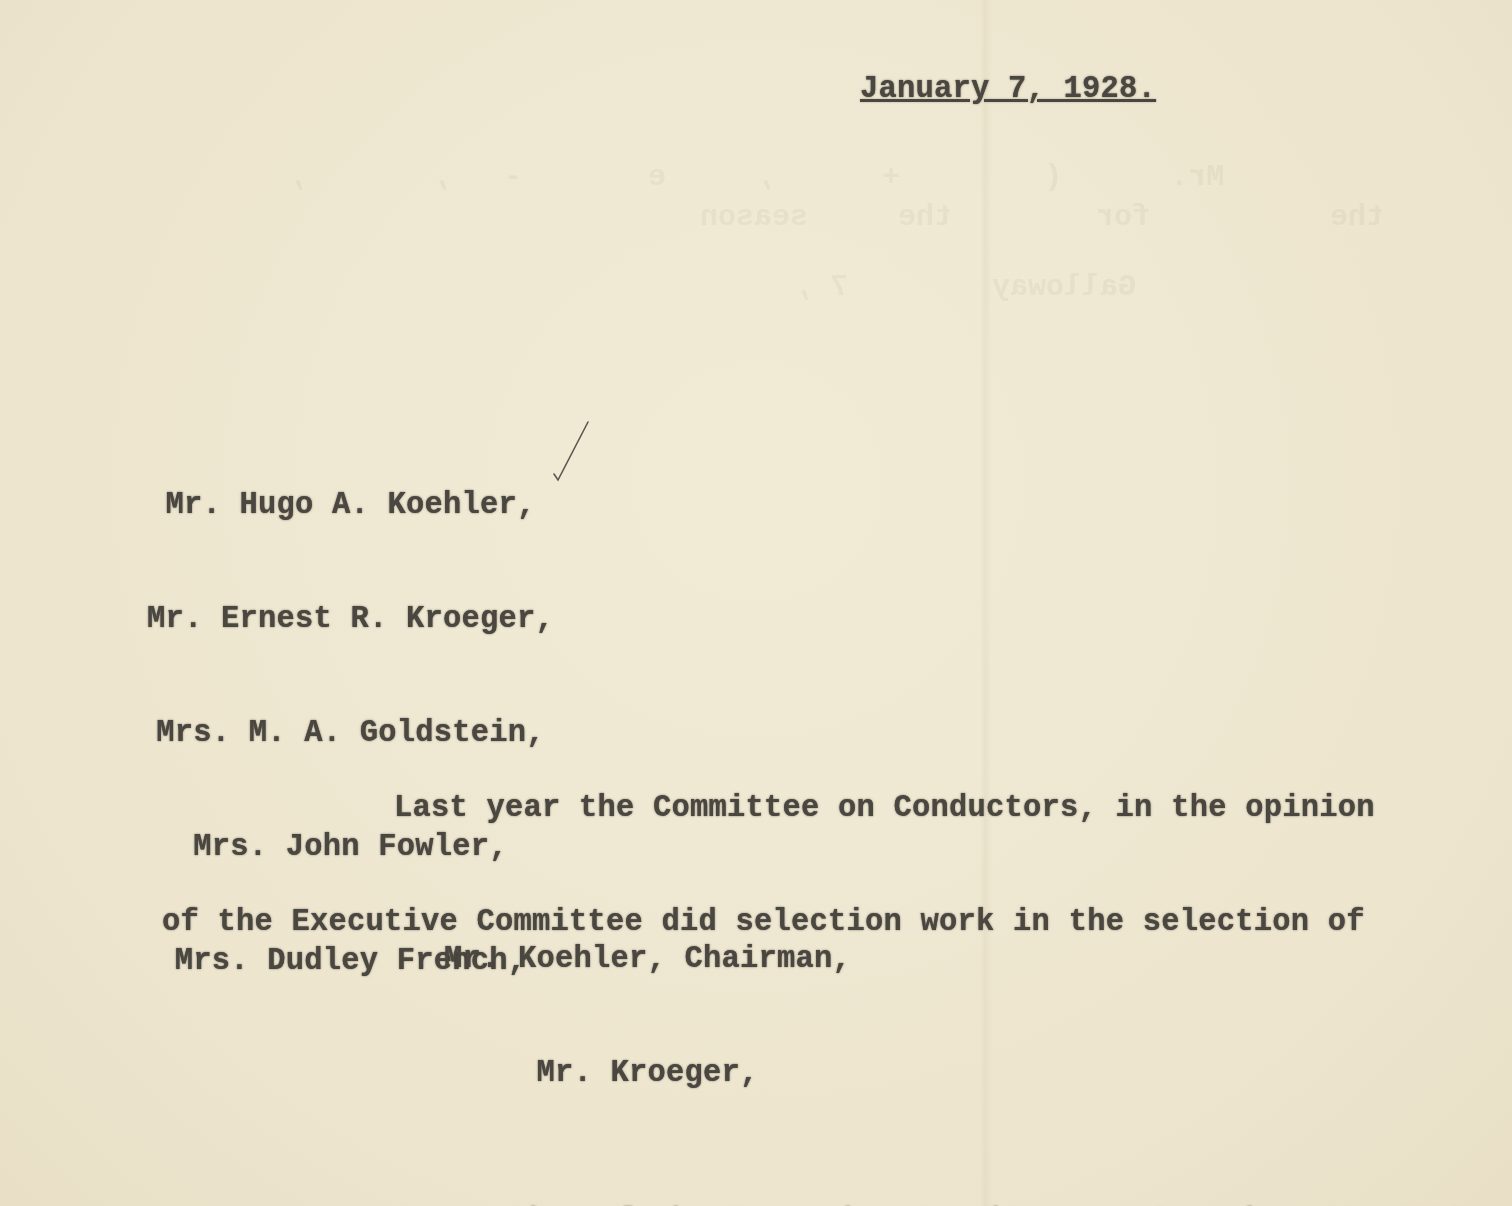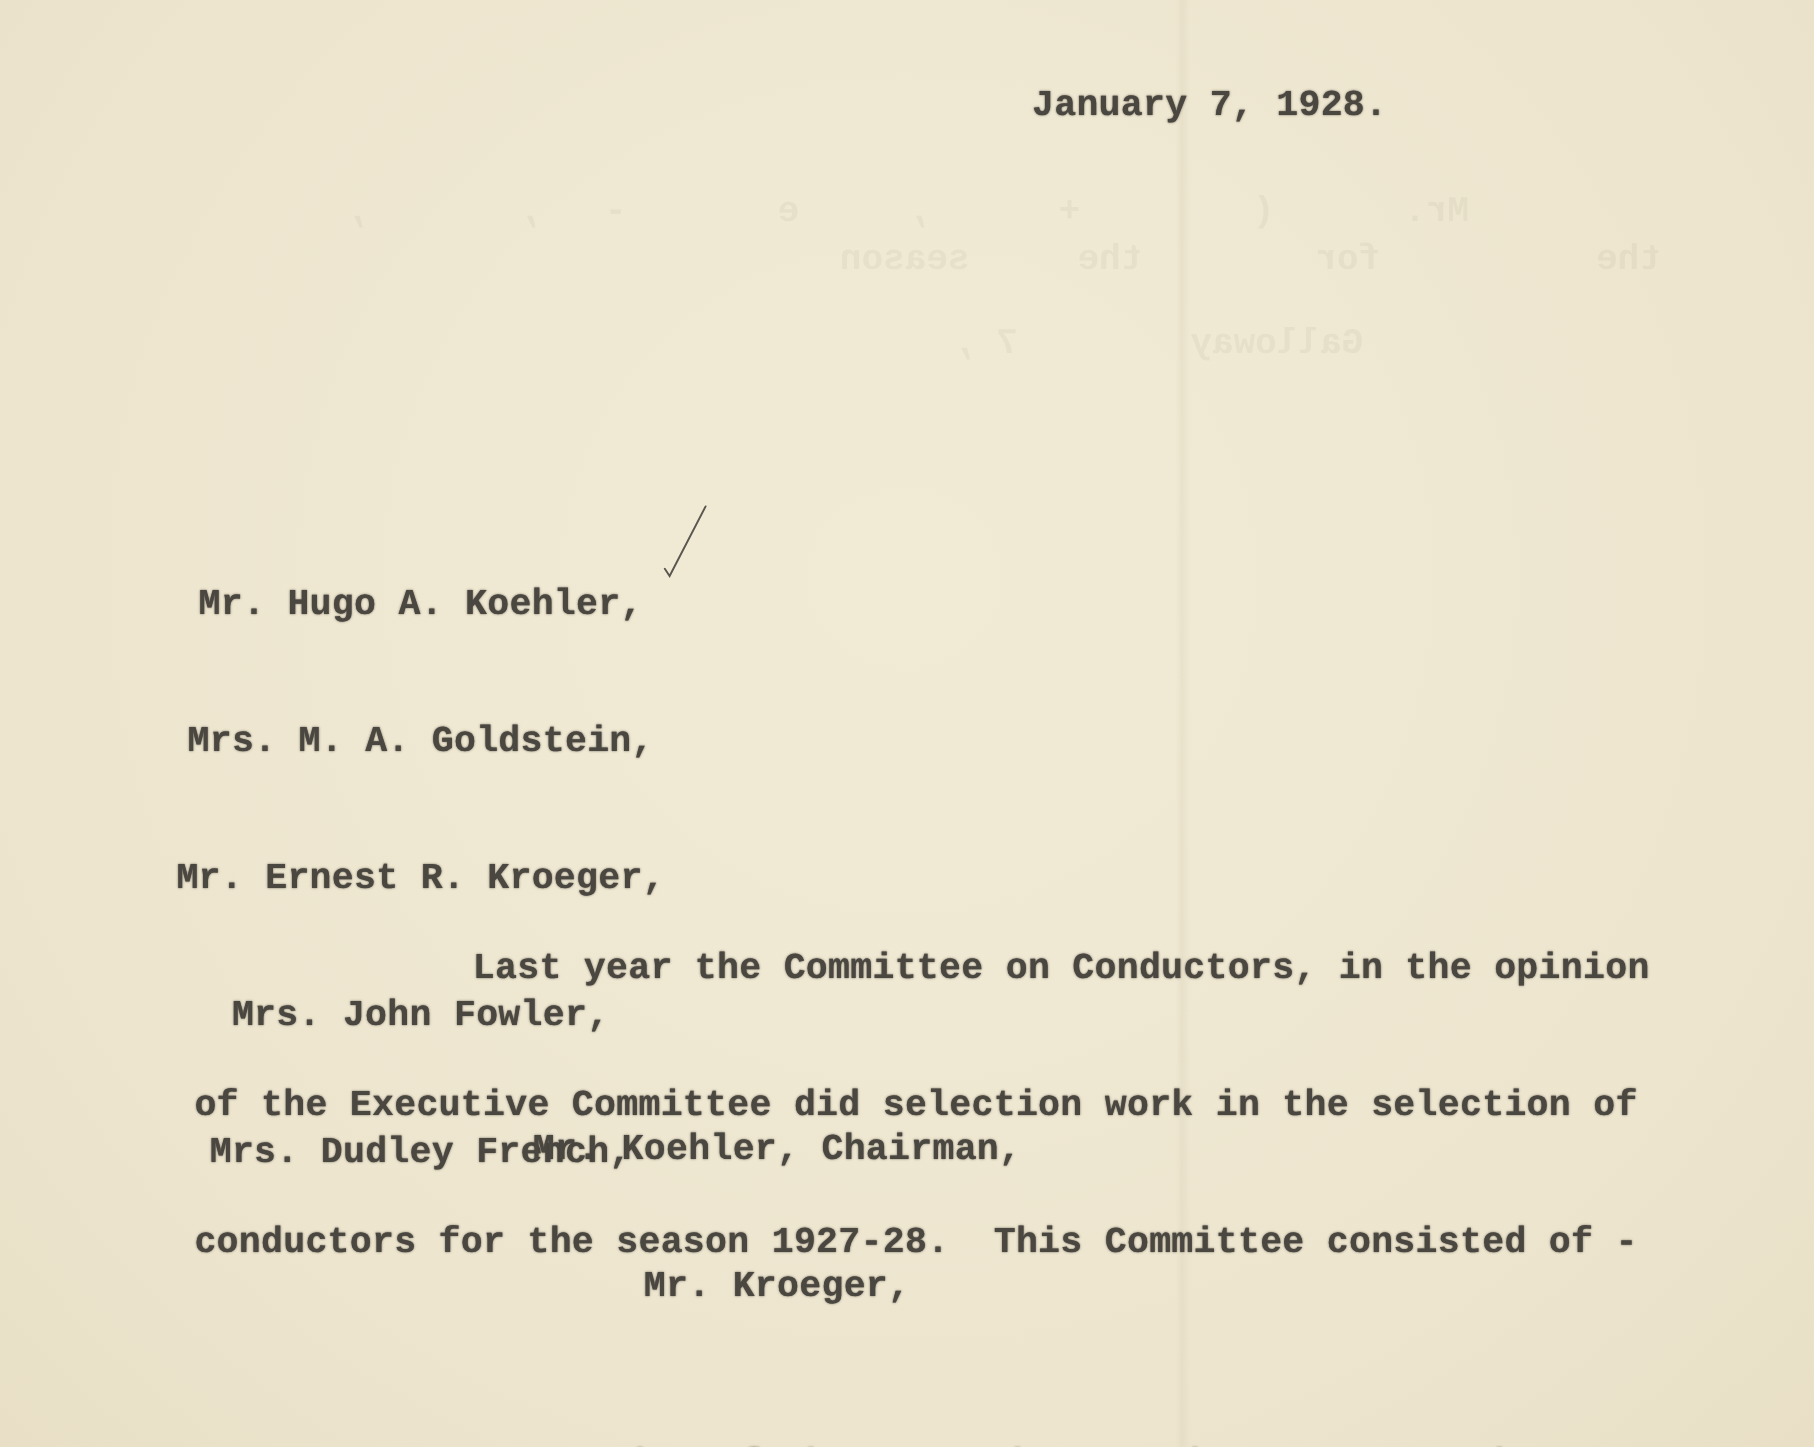--- a/index.html
+++ b/index.html
@@ -39,20 +39,21 @@
       color: #4a4640;
       font-size: 30.5px;
       line-height: 38px;
       white-space: pre;
       text-shadow: 0 0 1.2px rgba(60,55,50,0.7), 0 0 2.5px rgba(80,75,65,0.35);
       letter-spacing: 0.2px;
     }
     .date {
       left: 860px;
       top: 70px;
+      text-decoration: underline;
     }
     .addressees {
       left: 147px;
       top: 410px;
     }
     .para1 {
       left: 152px;
       top: 713px;
     }
     .members {
@@ -79,34 +80,33 @@
 <div class="page">
 
   <div class="bleed" style="left:180px; top:160px;">Mr.      (        +      ,     e       -   ,       ,      </div>
   <div class="bleed" style="left:700px; top:200px;">    the          for        the     season</div>
   <div class="bleed" style="left:740px; top:270px;">   Galloway        7 ,   </div>
 
   <div class="type date">January 7, 1928.</div>
 
   <div class="type addressees">
     <span class="line">Mr. Hugo A. Koehler,</span>
+    <span class="line">Mr. Ernest R. Kroeger,</span>
     <span class="line">Mrs. M. A. Goldstein,</span>
-    <span class="line">Mr. Ernest R. Kroeger,</span>
     <span class="line">Mrs. John Fowler,</span>
     <span class="line">Mrs. Dudley French,</span>
   </div>
 
   <svg class="checkmark" viewBox="0 0 44 66">
     <path d="M6 56 L10 62 L40 4" fill="none" stroke="#5a5750" stroke-width="1.6" stroke-linecap="round"></path>
   </svg>
 
   <div class="type para1">
     <span class="line indent">Last year the Committee on Conductors, in the opinion</span>
     <span class="line">of the Executive Committee did selection work in the selection of</span>
-    <span class="line">conductors for the season 1927-28.  This Committee consisted of -</span>
   </div>
 
   <div class="type members">
     <span class="line">Mr. Koehler, Chairman,</span>
     <span class="line">Mr. Kroeger,</span>
     
     
     
   </div>
 

